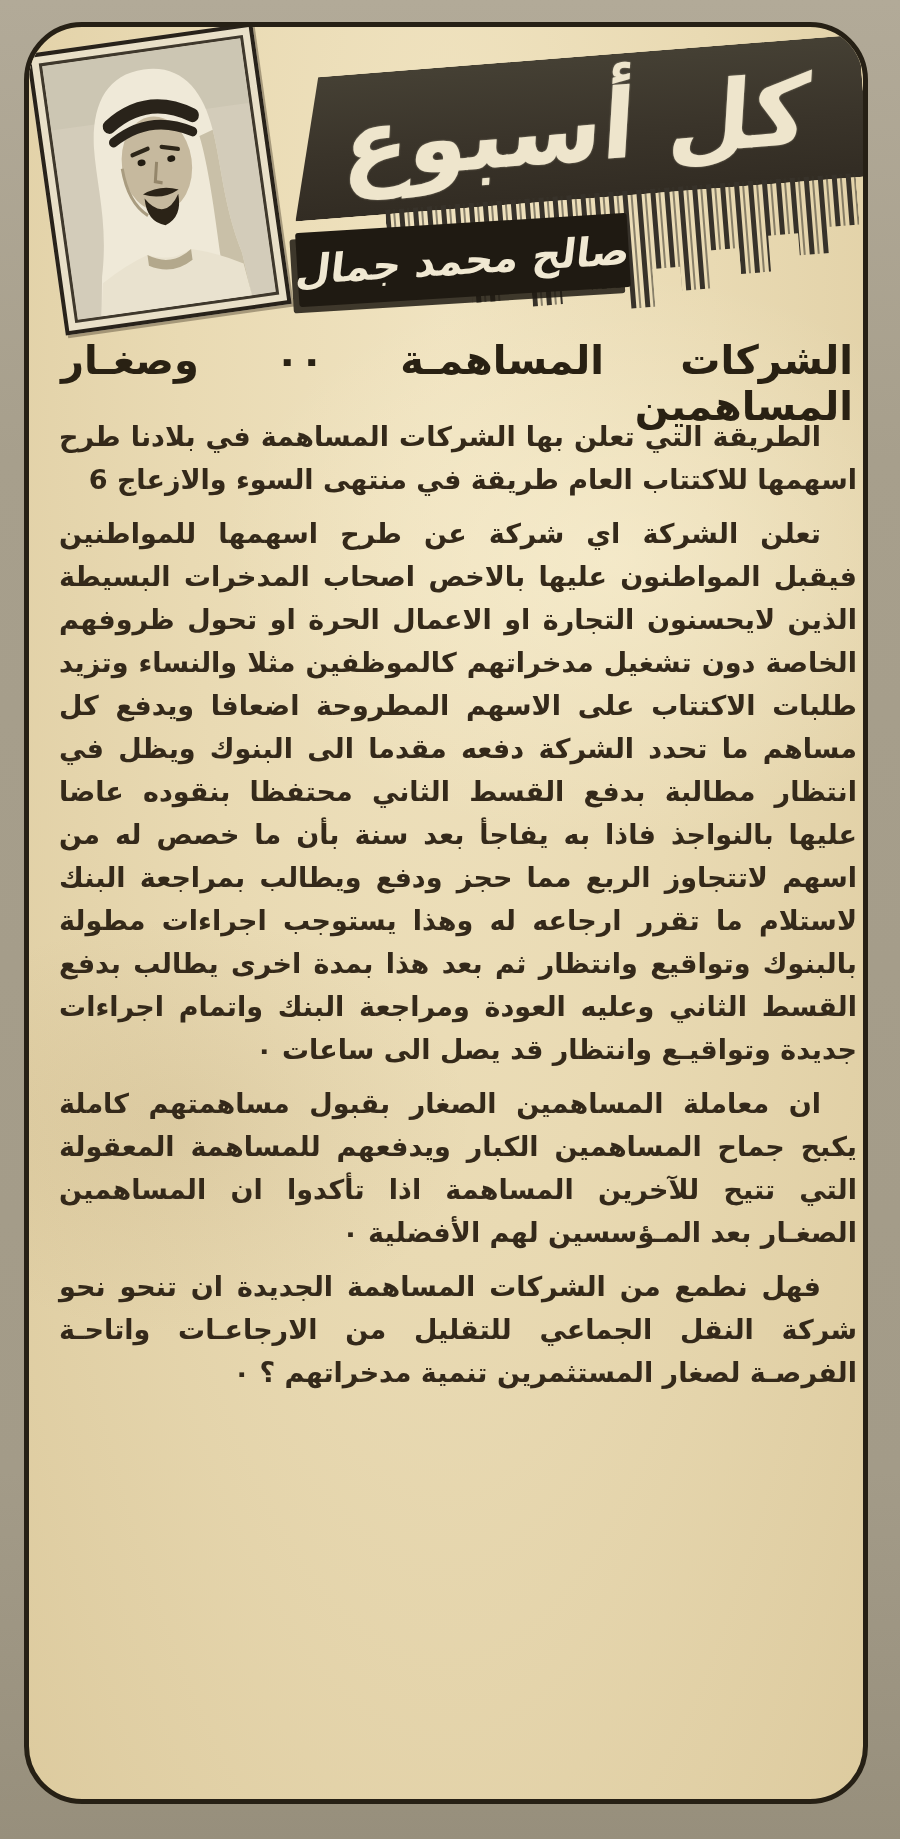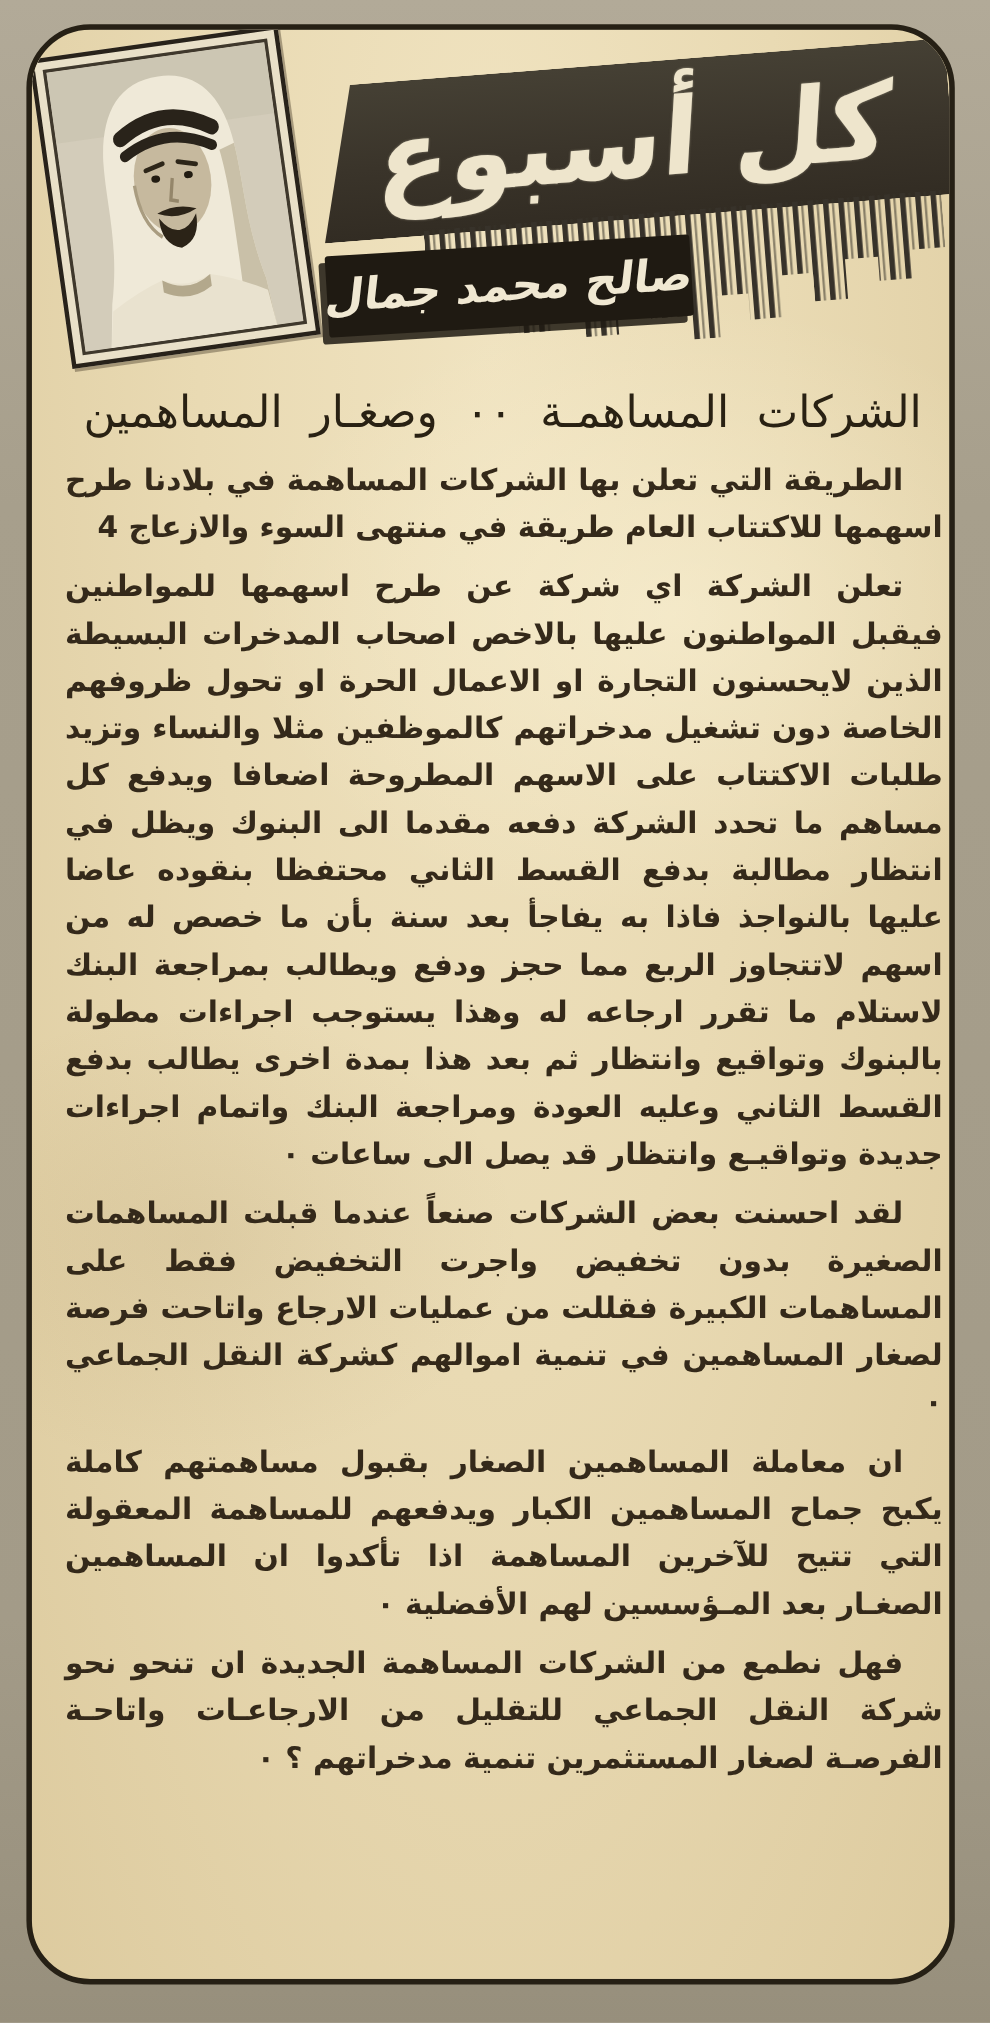--- a/index.html
+++ b/index.html
@@ -51,23 +51,23 @@
     box-shadow:-6px 6px 0 rgba(31,26,18,0.85);
     display:flex;align-items:center;justify-content:center;
     z-index:3;
   }
   .byline-text{
     color:#f0e8d2;font-size:40px;font-weight:bold;white-space:nowrap;
     transform:skewX(-10deg);
   }
   
   .headline{
-    position:absolute;left:32px;right:10px;top:310px;margin:15px;
+    position:absolute;left:32px;right:10px;top:310px;margin:0;
     direction:rtl;unicode-bidi:embed;
-    font-size:40px;font-weight:normal;color:#292113;
+    font-size:40px;font-weight:bold;color:#292113;
     text-align:justify;text-align-last:justify;
     z-index:5;
   }
   .article{
     position:absolute;left:30px;top:388px;width:798px;
     direction:rtl;unicode-bidi:embed;
     font-size:27px;font-weight:bold;color:#34291a;
     line-height:43px;text-align:justify;
     z-index:5;
   }
@@ -121,21 +121,20 @@
     </svg>
   </div>
 
   <div class="byline-plate">
     <span class="byline-text">صالح محمد جمال</span>
   </div>
 
   <h1 class="headline">الشركات المساهمـة ٠٠ وصغـار المساهمين</h1>
 
   <div class="article">
-    <p>الطريقة التي تعلن بها الشركات المساهمة في بلادنا طرح اسهمها للاكتتاب العام طريقة في منتهى السوء والازعاج 4</p>
+    <p>الطريقة التي تعلن بها الشركات المساهمة في بلادنا طرح اسهمها للاكتتاب العام طريقة في منتهى السوء والازعاج 6</p>
     <p>تعلن الشركة اي شركة عن طرح اسهمها للمواطنين فيقبل المواطنون عليها بالاخص اصحاب المدخرات البسيطة الذين لايحسنون التجارة او الاعمال الحرة او تحول ظروفهم الخاصة دون تشغيل مدخراتهم كالموظفين مثلا والنساء وتزيد طلبات الاكتتاب على الاسهم المطروحة اضعافا ويدفع كل مساهم ما تحدد الشركة دفعه مقدما الى البنوك ويظل في انتظار مطالبة بدفع القسط الثاني محتفظا بنقوده عاضا عليها بالنواجذ فاذا به يفاجأ بعد سنة بأن ما خصص له من اسهم لاتتجاوز الربع مما حجز ودفع ويطالب بمراجعة البنك لاستلام ما تقرر ارجاعه له وهذا يستوجب اجراءات مطولة بالبنوك وتواقيع وانتظار ثم بعد هذا بمدة اخرى يطالب بدفع القسط الثاني وعليه العودة ومراجعة البنك واتمام اجراءات جديدة وتواقيـع وانتظار قد يصل الى ساعات ٠</p>
-    <p>لقد احسنت بعض الشركات صنعاً عندما قبلت المساهمات الصغيرة بدون تخفيض واجرت التخفيض فقط على المساهمات الكبيرة فقللت من عمليات الارجاع واتاحت فرصة لصغار المساهمين في تنمية اموالهم كشركة النقل الجماعي ٠</p>
     <p>ان معاملة المساهمين الصغار بقبول مساهمتهم كاملة يكبح جماح المساهمين الكبار ويدفعهم للمساهمة المعقولة التي تتيح للآخرين المساهمة اذا تأكدوا ان المساهمين الصغـار بعد المـؤسسين لهم الأفضلية ٠</p>
     <p>فهل نطمع من الشركات المساهمة الجديدة ان تنحو نحو شركة النقل الجماعي للتقليل من الارجاعـات واتاحـة الفرصـة لصغار المستثمرين تنمية مدخراتهم ؟ ٠</p>
 
   </div>
 
 </div>
 
 </body></html>

